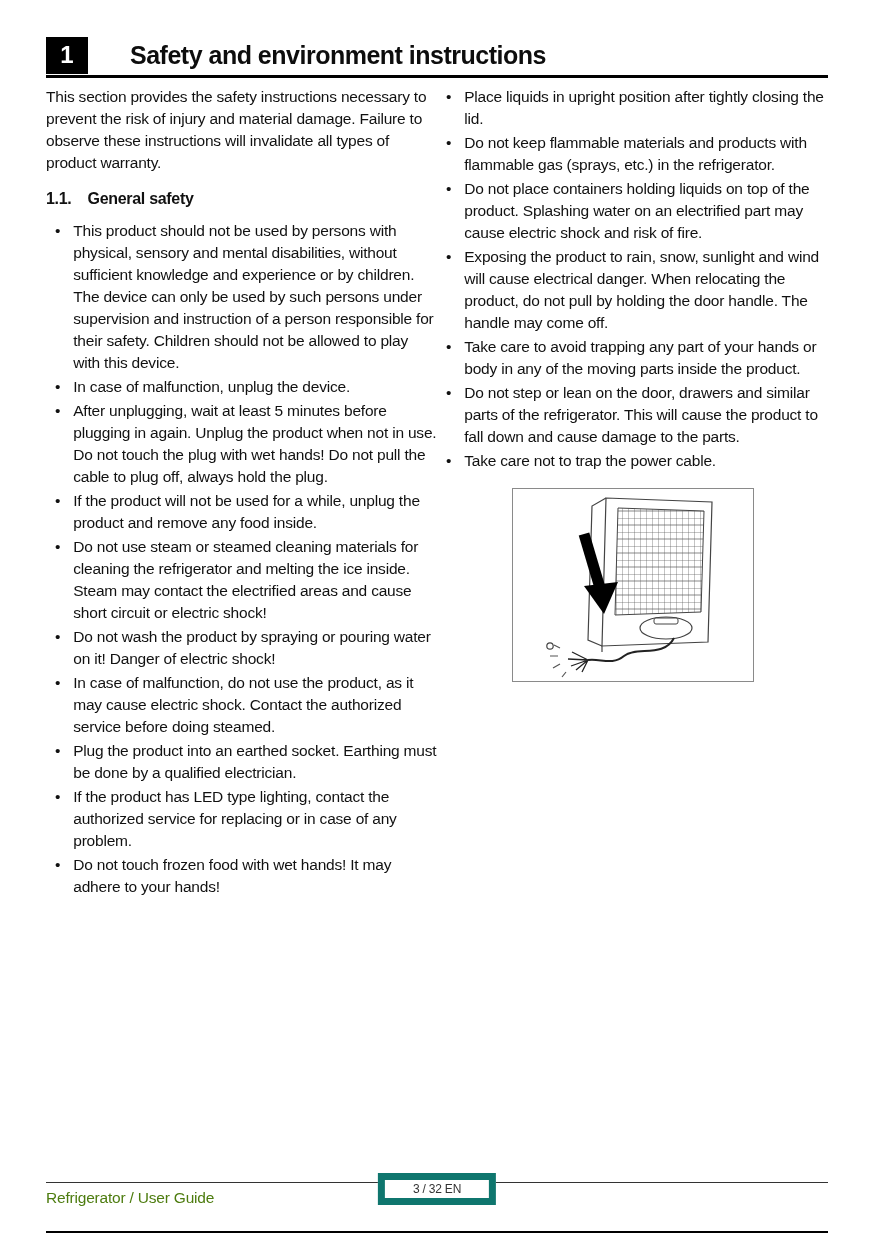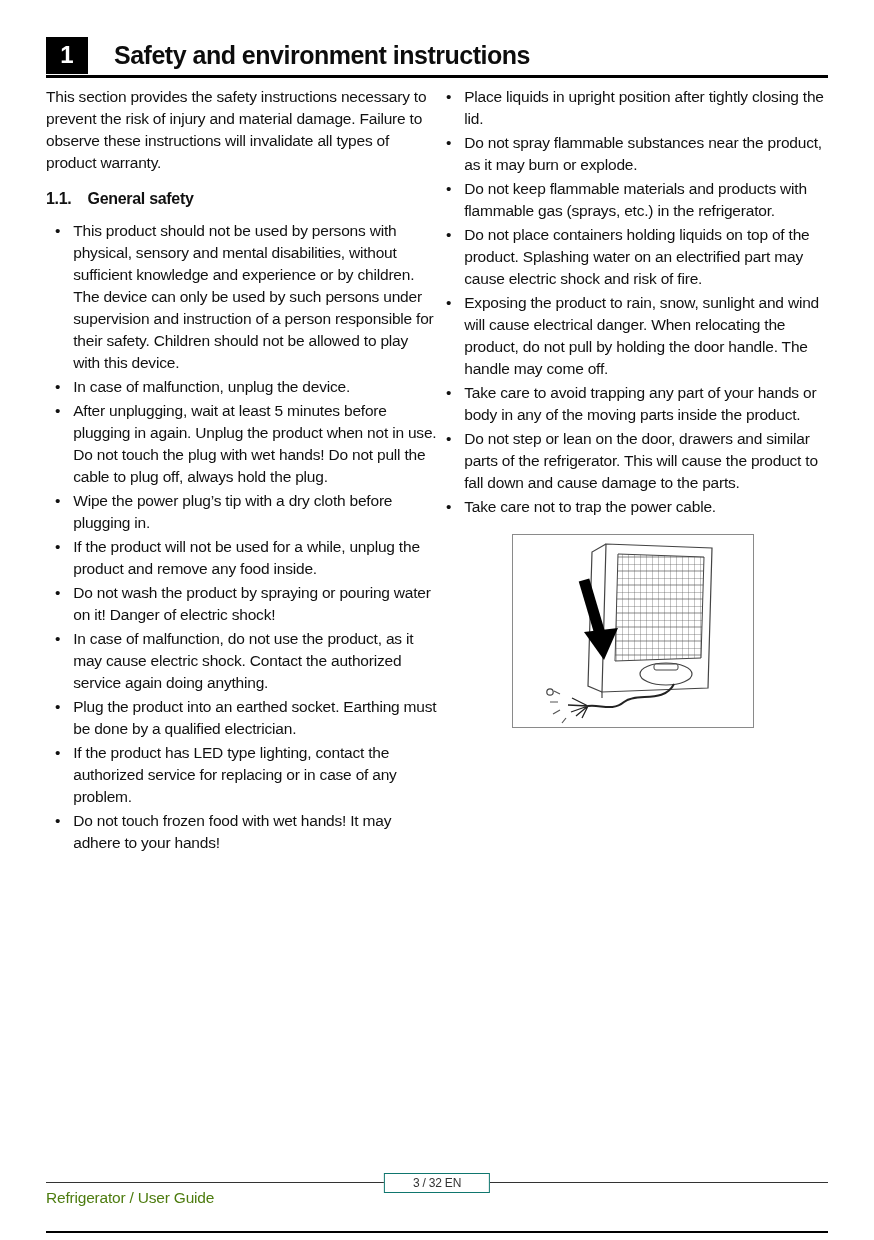--- a/index.html
+++ b/index.html
@@ -15,21 +15,21 @@
     overflow:hidden;
   }
   
   .chapter-header { display:flex; align-items:center; gap:26px; height:38px; }
   .chapter-box {
     width:42px; height:37px; background:#000; color:#fff;
     display:flex; align-items:center; justify-content:center;
     font-size:24px; font-weight:bold; flex:0 0 auto;
   }
   h1.chapter-title {
-    margin:0; font-size:25px; font-weight:bold; letter-spacing:-0.5px; color:#0d0d0d;
+    margin:16px; font-size:25px; font-weight:bold; letter-spacing:-0.5px; color:#0d0d0d;
   }
   .header-rule { height:3px; background:#000; margin-top:1px; margin-bottom:8px; }
 
   
   .columns { display:flex; }
   .col { flex:1 1 0; font-size:15.5px; line-height:1.42; letter-spacing:-0.2px; }
   p.intro { margin:0 0 14px 0; }
   h2.section-heading { font-size:16px; font-weight:bold; margin:2px 0 9px 0; letter-spacing:-0.3px; }
   h2.section-heading .sec-num { margin-right:16px; }
 
@@ -50,21 +50,21 @@
 
   
   .footer {
     position:absolute; left:46px; right:46px; bottom:24px; height:34px;
   }
   .footer-rule { height:1px; background:#333; }
   .footer-row { position:relative; padding-top:6px; font-size:15.5px; letter-spacing:-0.2px; }
   .doc-title { color:#4d7c0f; }
   .page-box {
     position:absolute; left:50%; top:-10px; transform:translateX(-50%);
-    background:#fff; border:1px solid #0f766e;
+    background:#fff; border:7px solid #0f766e;
     padding:2px 28px; font-size:12px; color:#333; white-space:nowrap;
   }
   .bottom-rule {
     position:absolute; left:46px; right:46px; bottom:7px; height:2px; background:#000;
   }
 </style>
 </head>
 <body>
 
 <div class="page">
@@ -90,33 +90,33 @@
         <li>
             <span class="blt"></span>
             <span class="btxt">In case of malfunction, unplug the device.</span>
           </li>
         <li>
             <span class="blt"></span>
             <span class="btxt">After unplugging, wait at least 5 minutes before plugging in again. Unplug the product when not in use. Do not touch the plug with wet hands! Do not pull the cable to plug off, always hold the plug.</span>
           </li>
         <li>
             <span class="blt"></span>
-            <span class="btxt">Wipe the power plug’s tip with a dry cloth before plugging in.</span>
-          </li>
-        <li>
-            <span class="blt"></span>
             <span class="btxt">If the product will not be used for a while, unplug the product and remove any food inside.</span>
           </li>
         <li>
             <span class="blt"></span>
+            <span class="btxt">Do not use steam or steamed cleaning materials for cleaning the refrigerator and melting the ice inside.  Steam may contact the electrified areas and cause short circuit or electric shock!</span>
+          </li>
+        <li>
+            <span class="blt"></span>
             <span class="btxt">Do not wash the product by spraying or pouring water on it! Danger of electric shock!</span>
           </li>
         <li>
             <span class="blt"></span>
-            <span class="btxt">In case of malfunction, do not use the product, as it may cause electric shock.  Contact the authorized service again doing anything.</span>
+            <span class="btxt">In case of malfunction, do not use the product, as it may cause electric shock.  Contact the authorized service before doing steamed.</span>
           </li>
         <li>
             <span class="blt"></span>
             <span class="btxt">Plug the product into an earthed socket. Earthing must be done by a qualified electrician.</span>
           </li>
         <li>
             <span class="blt"></span>
             <span class="btxt">If the product has LED type lighting, contact the authorized service for replacing or in case of any problem.</span>
           </li>
         <li>
@@ -124,24 +124,20 @@
             <span class="btxt">Do not touch frozen food with wet hands! It may adhere to your hands!</span>
           </li>
       </ul>
     </div>
 
     <div class="col">
       <ul class="bullets">
         <li>
             <span class="blt"></span>
             <span class="btxt">Place liquids in upright position after tightly closing the lid.</span>
-          </li>
-        <li>
-            <span class="blt"></span>
-            <span class="btxt">Do not spray flammable substances near the product, as it may burn or explode.</span>
           </li>
         <li>
             <span class="blt"></span>
             <span class="btxt">Do not keep flammable materials and products with flammable gas (sprays, etc.) in the refrigerator.</span>
           </li>
         <li>
             <span class="blt"></span>
             <span class="btxt">Do not place containers holding liquids on top of the product. Splashing water on an electrified part may cause electric shock and risk of fire.</span>
           </li>
         <li>

